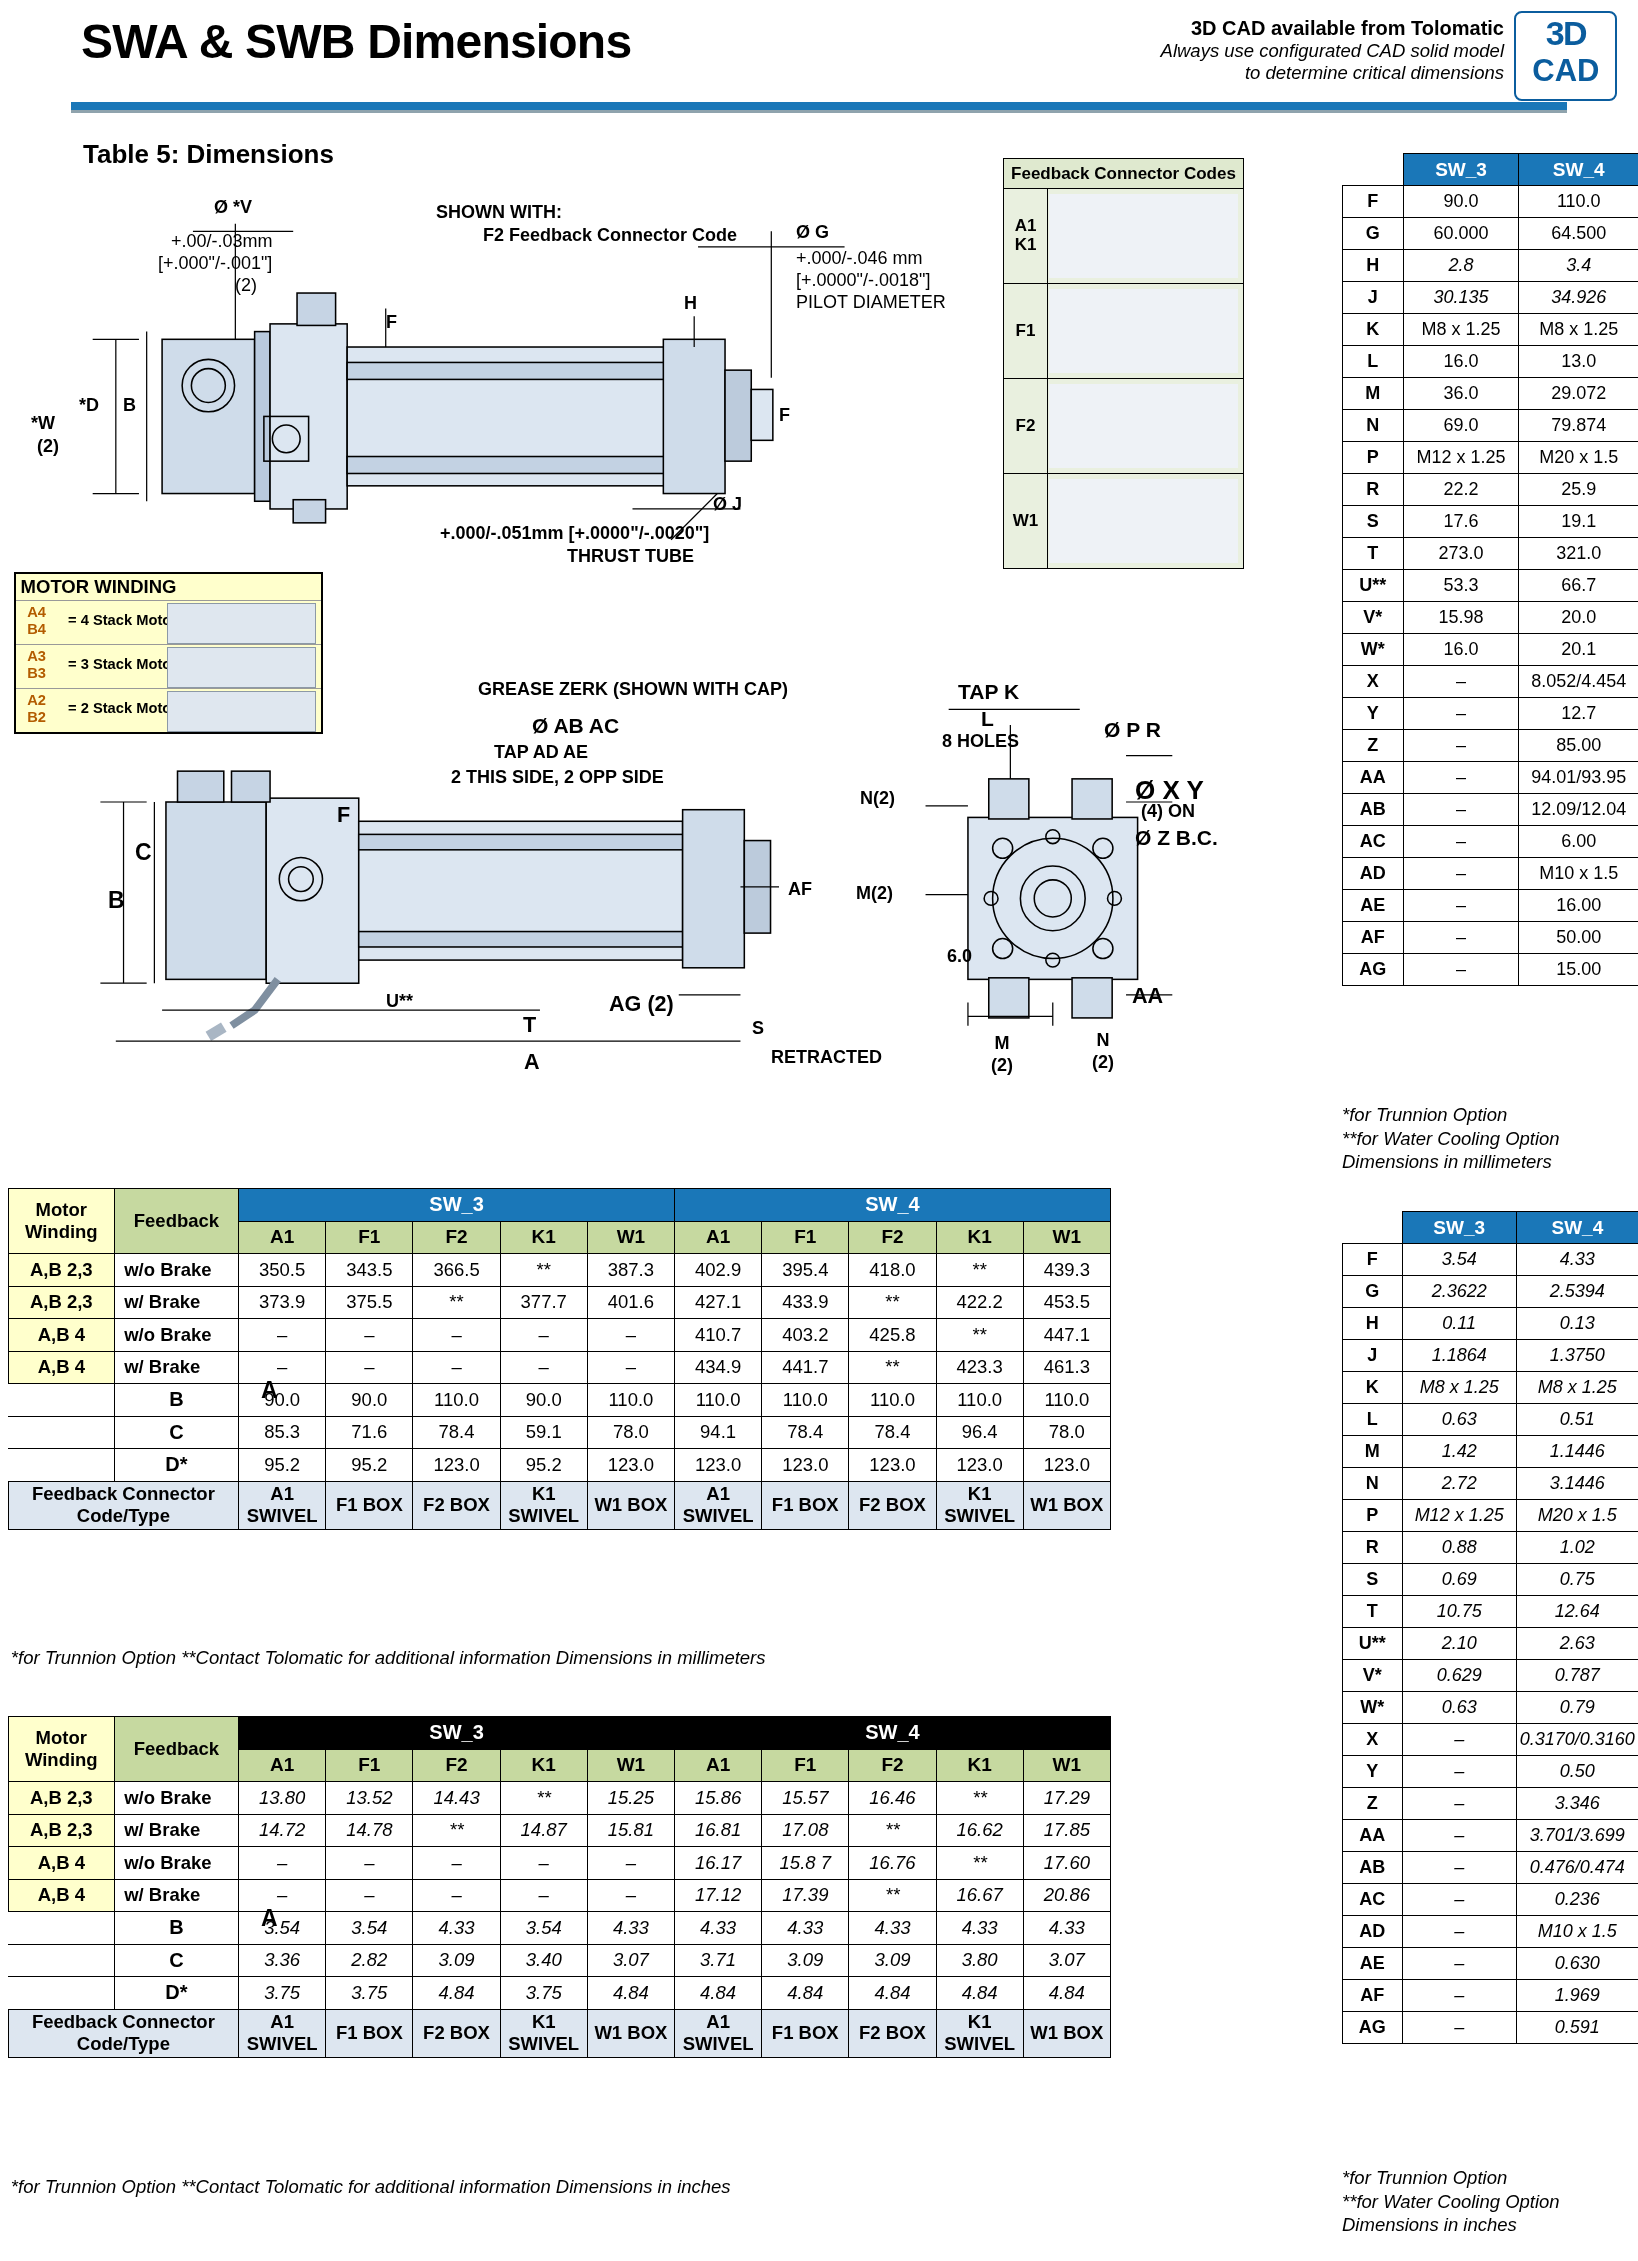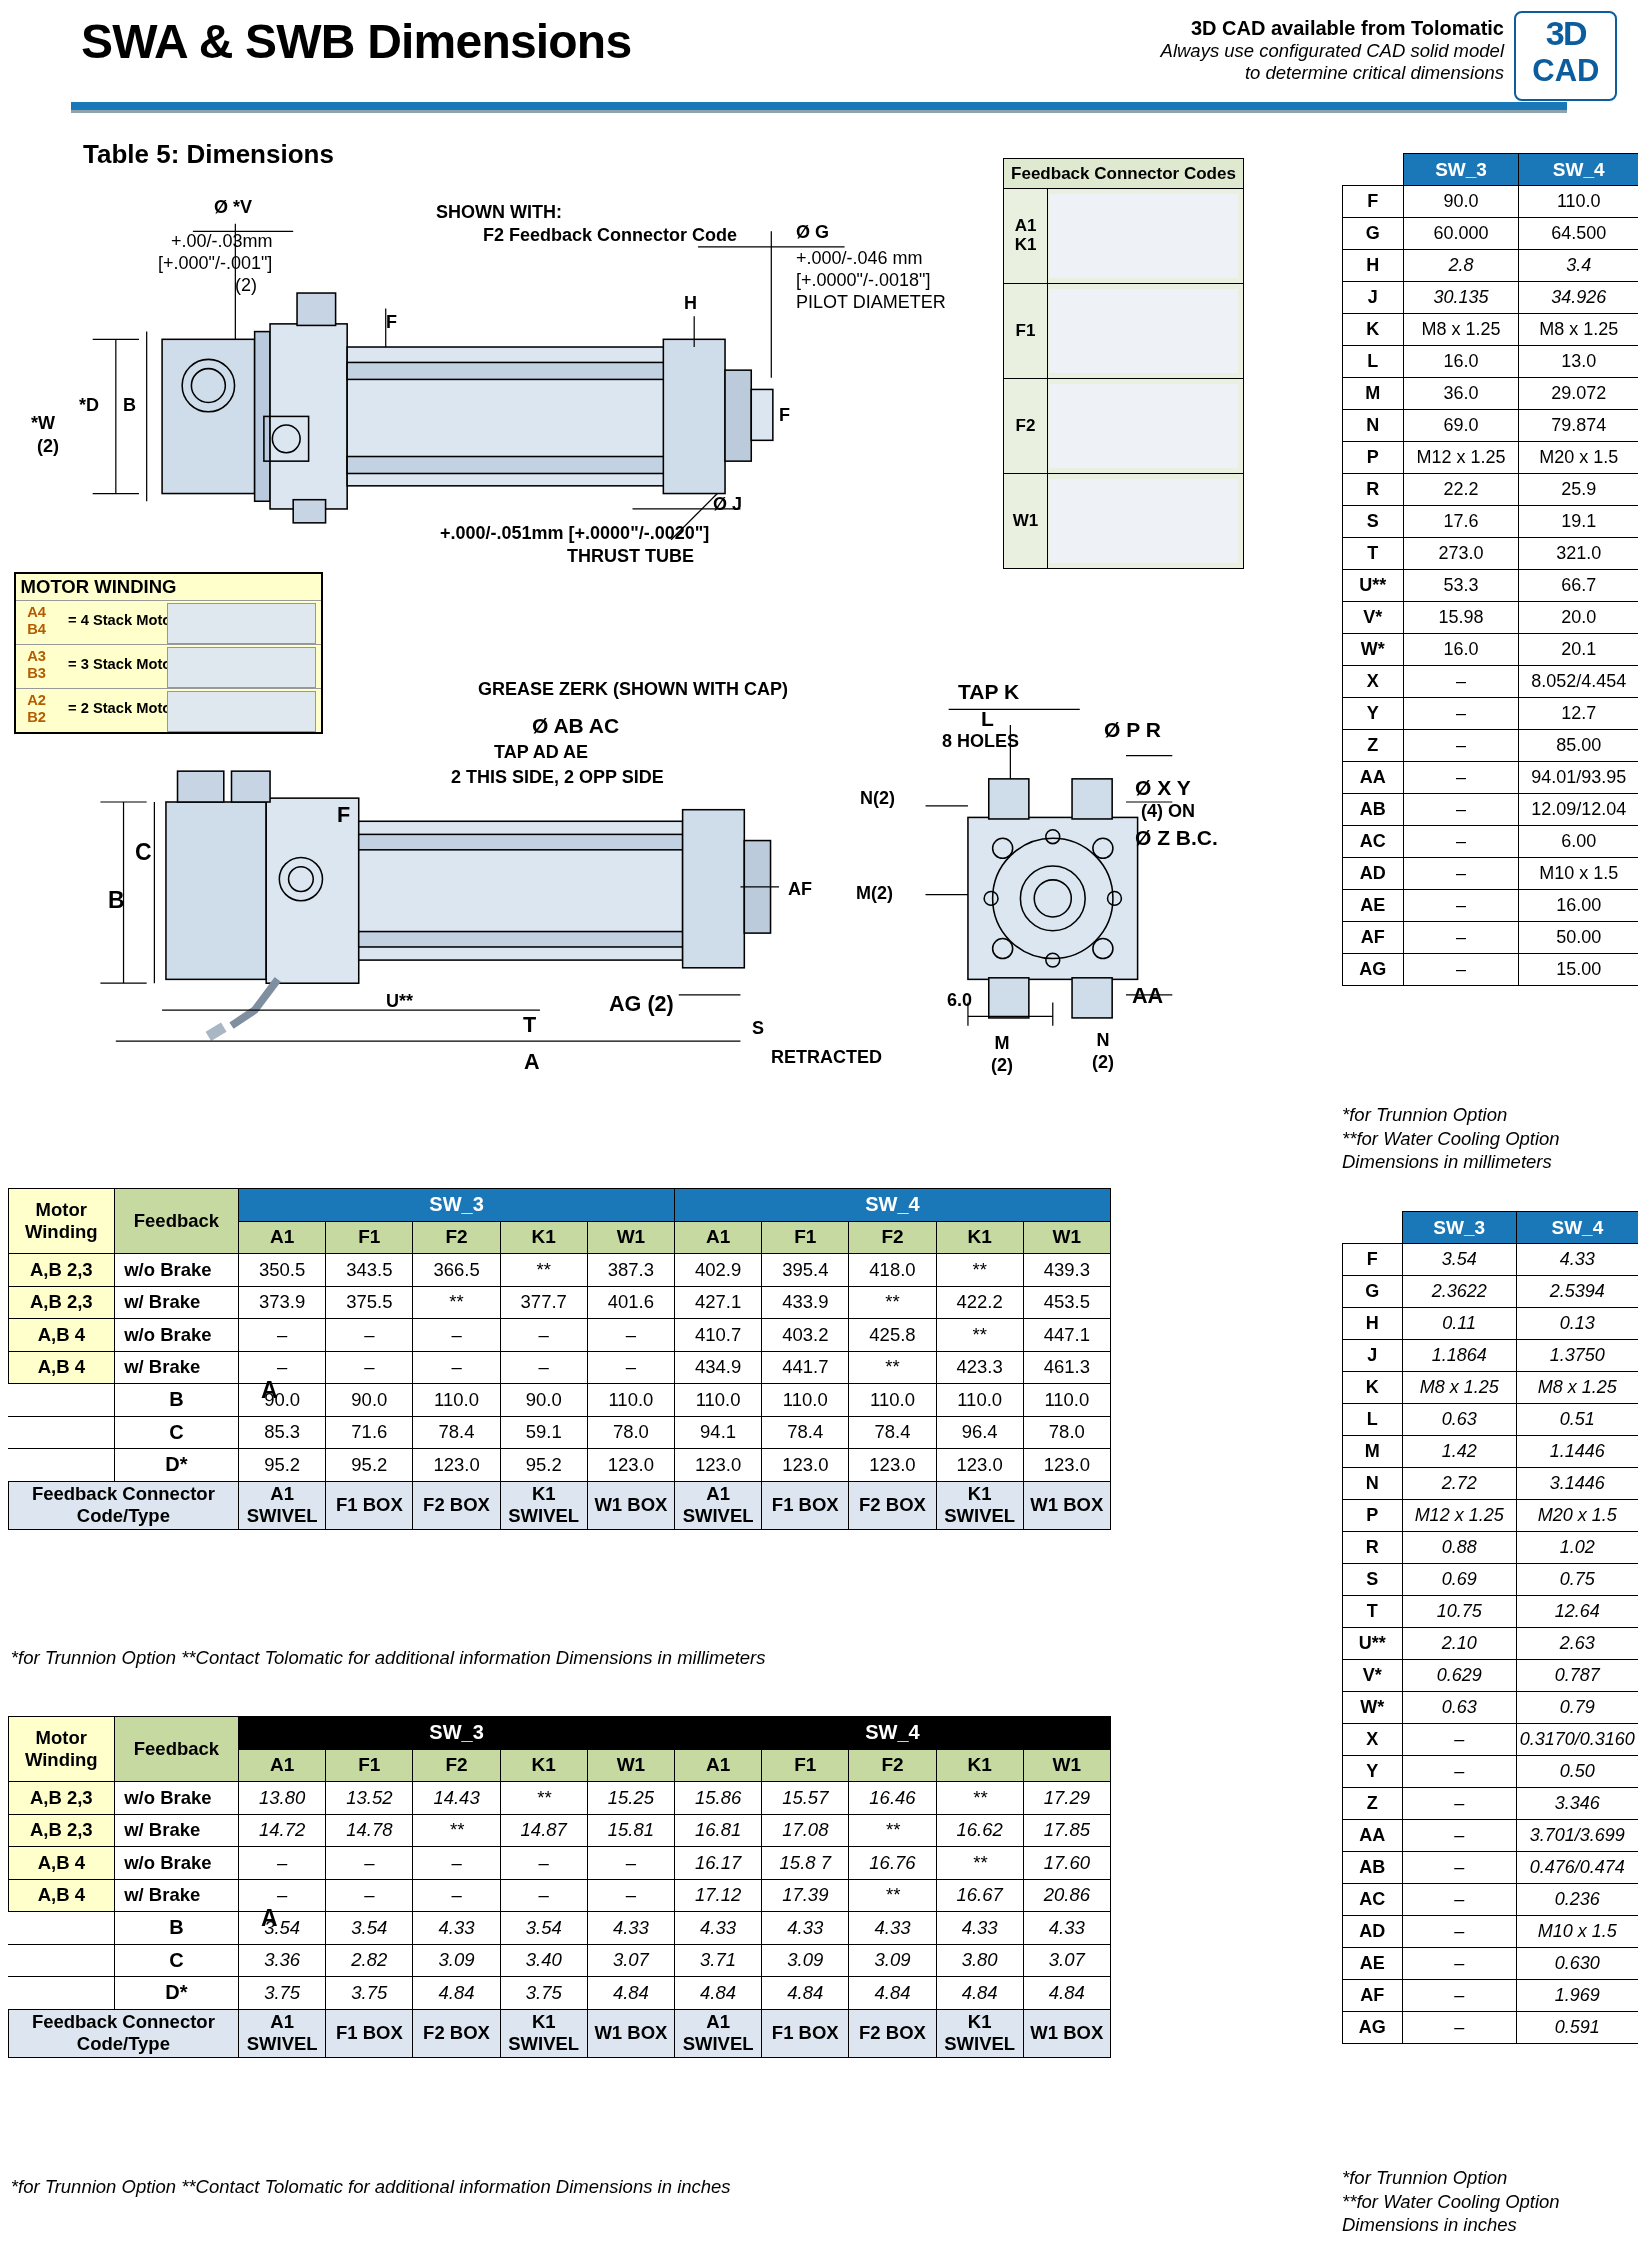--- a/index.html
+++ b/index.html
@@ -237,26 +237,26 @@
   <div class="lt b" style="left:523px;top:1012px;font-size:21.6px;">T</div>
   <div class="lt b" style="left:609px;top:991px;font-size:21.6px;">AG (2)</div>
   <div class="lt b" style="left:752px;top:1018px;">S</div>
   <div class="lt b" style="left:524px;top:1049px;font-size:21.6px;">A</div>
   <div class="lt b" style="left:771px;top:1047px;">RETRACTED</div>
 
   <div class="lt b" style="left:958px;top:679px;font-size:21px;">TAP K</div>
   <div class="lt b" style="left:981px;top:706px;font-size:21px;">L</div>
   <div class="lt b" style="left:942px;top:731px;">8 HOLES</div>
   <div class="lt b" style="left:1104px;top:717px;font-size:21px;">Ø P  R</div>
-  <div class="lt b" style="left:1135px;top:775px;font-size:21px;">Ø X  Y</div>
+  <div class="lt b" style="left:1135px;top:775px;font-size:26px;">Ø X  Y</div>
   <div class="lt b" style="left:1141px;top:801px;text-align:center;">(4) ON</div>
   <div class="lt b" style="left:1135px;top:825px;font-size:21px;">Ø Z B.C.</div>
   <div class="lt b" style="left:860px;top:788px;">N(2)</div>
   <div class="lt b" style="left:856px;top:883px;">M(2)</div>
-  <div class="lt b" style="left:947px;top:990px;">6.0</div>
+  <div class="lt b" style="left:947px;top:946px;">6.0</div>
   <div class="lt b" style="left:1132px;top:983px;font-size:21.6px;">AA</div>
   <div class="lt b c" style="left:979px;top:1033px;width:46px;white-space:pre;">M
 (2)</div>
   <div class="lt b c" style="left:1080px;top:1030px;width:46px;white-space:pre;">N
 (2)</div>
 
   <div class="mw">
     <div class="mw-h">MOTOR WINDING</div>
     <div class="mw-row">
       <div class="mw-code" style="white-space:pre;">A4

